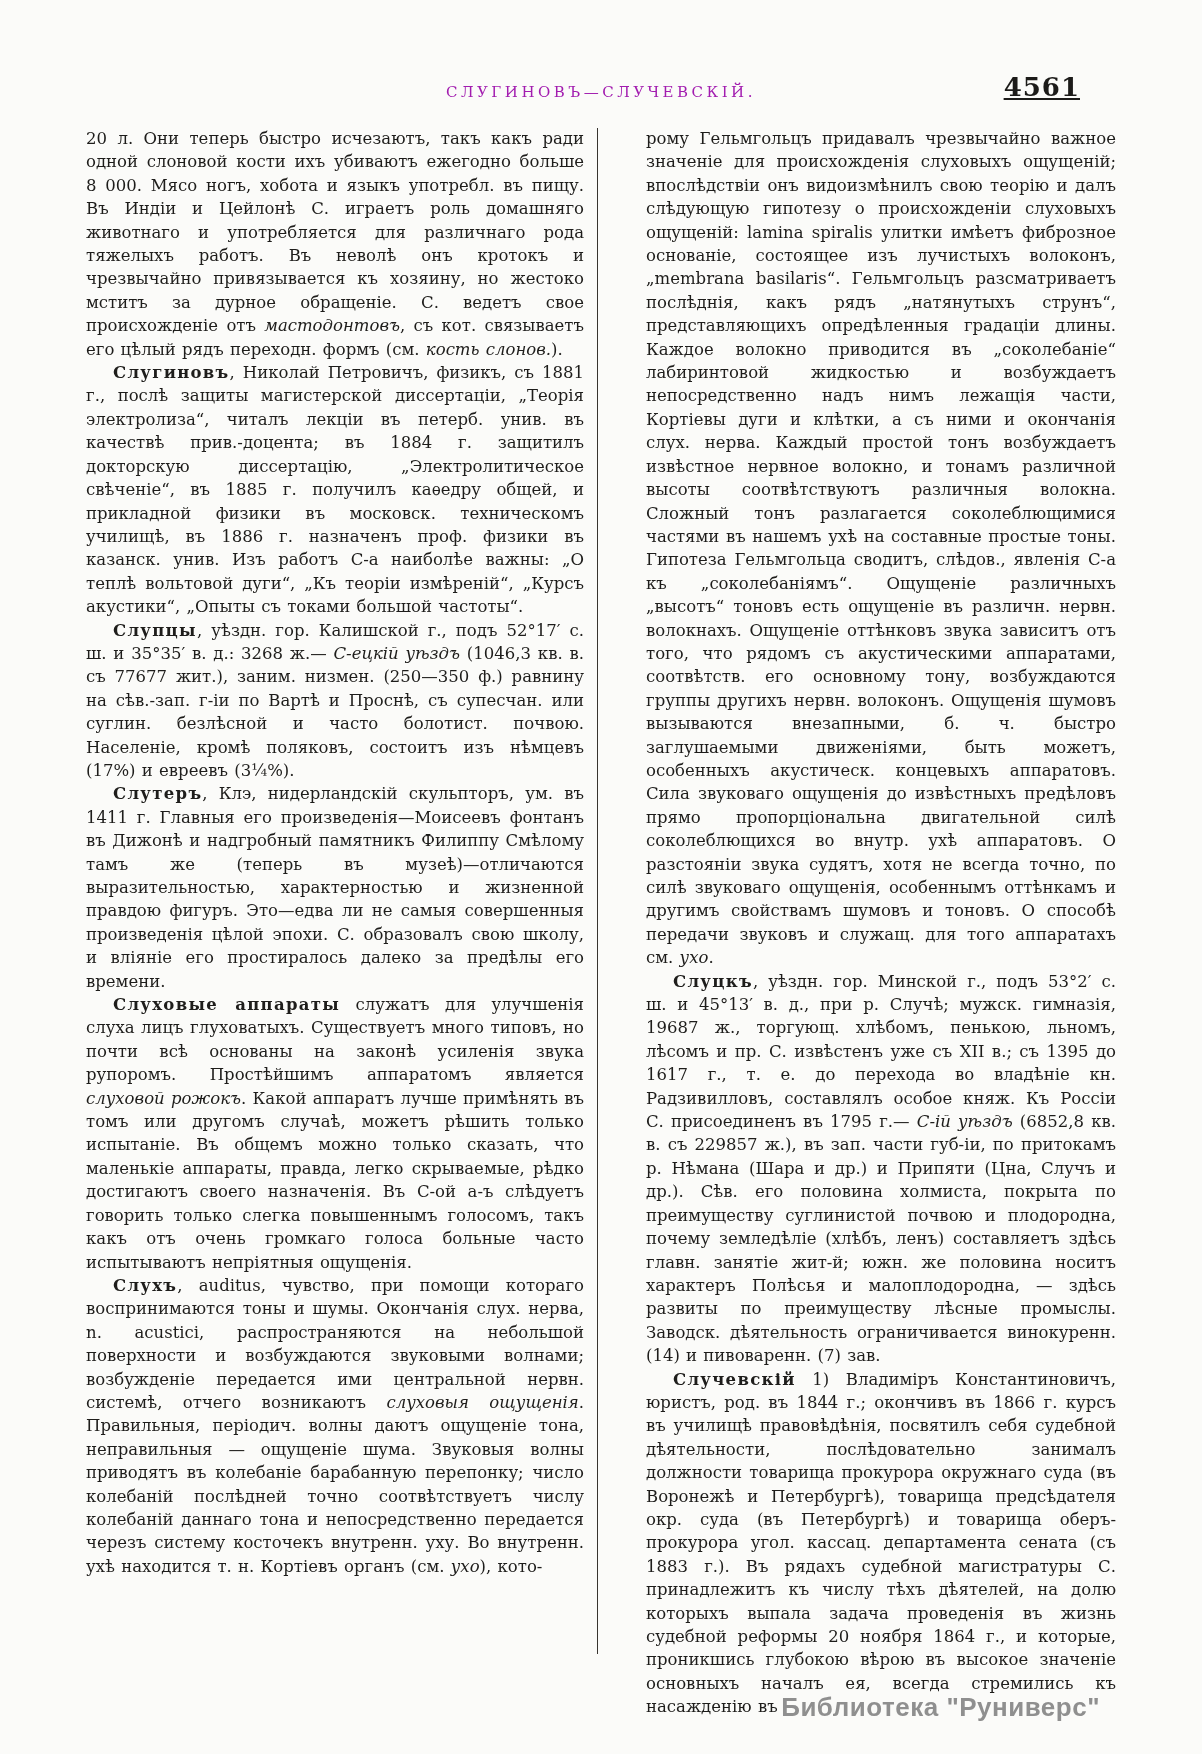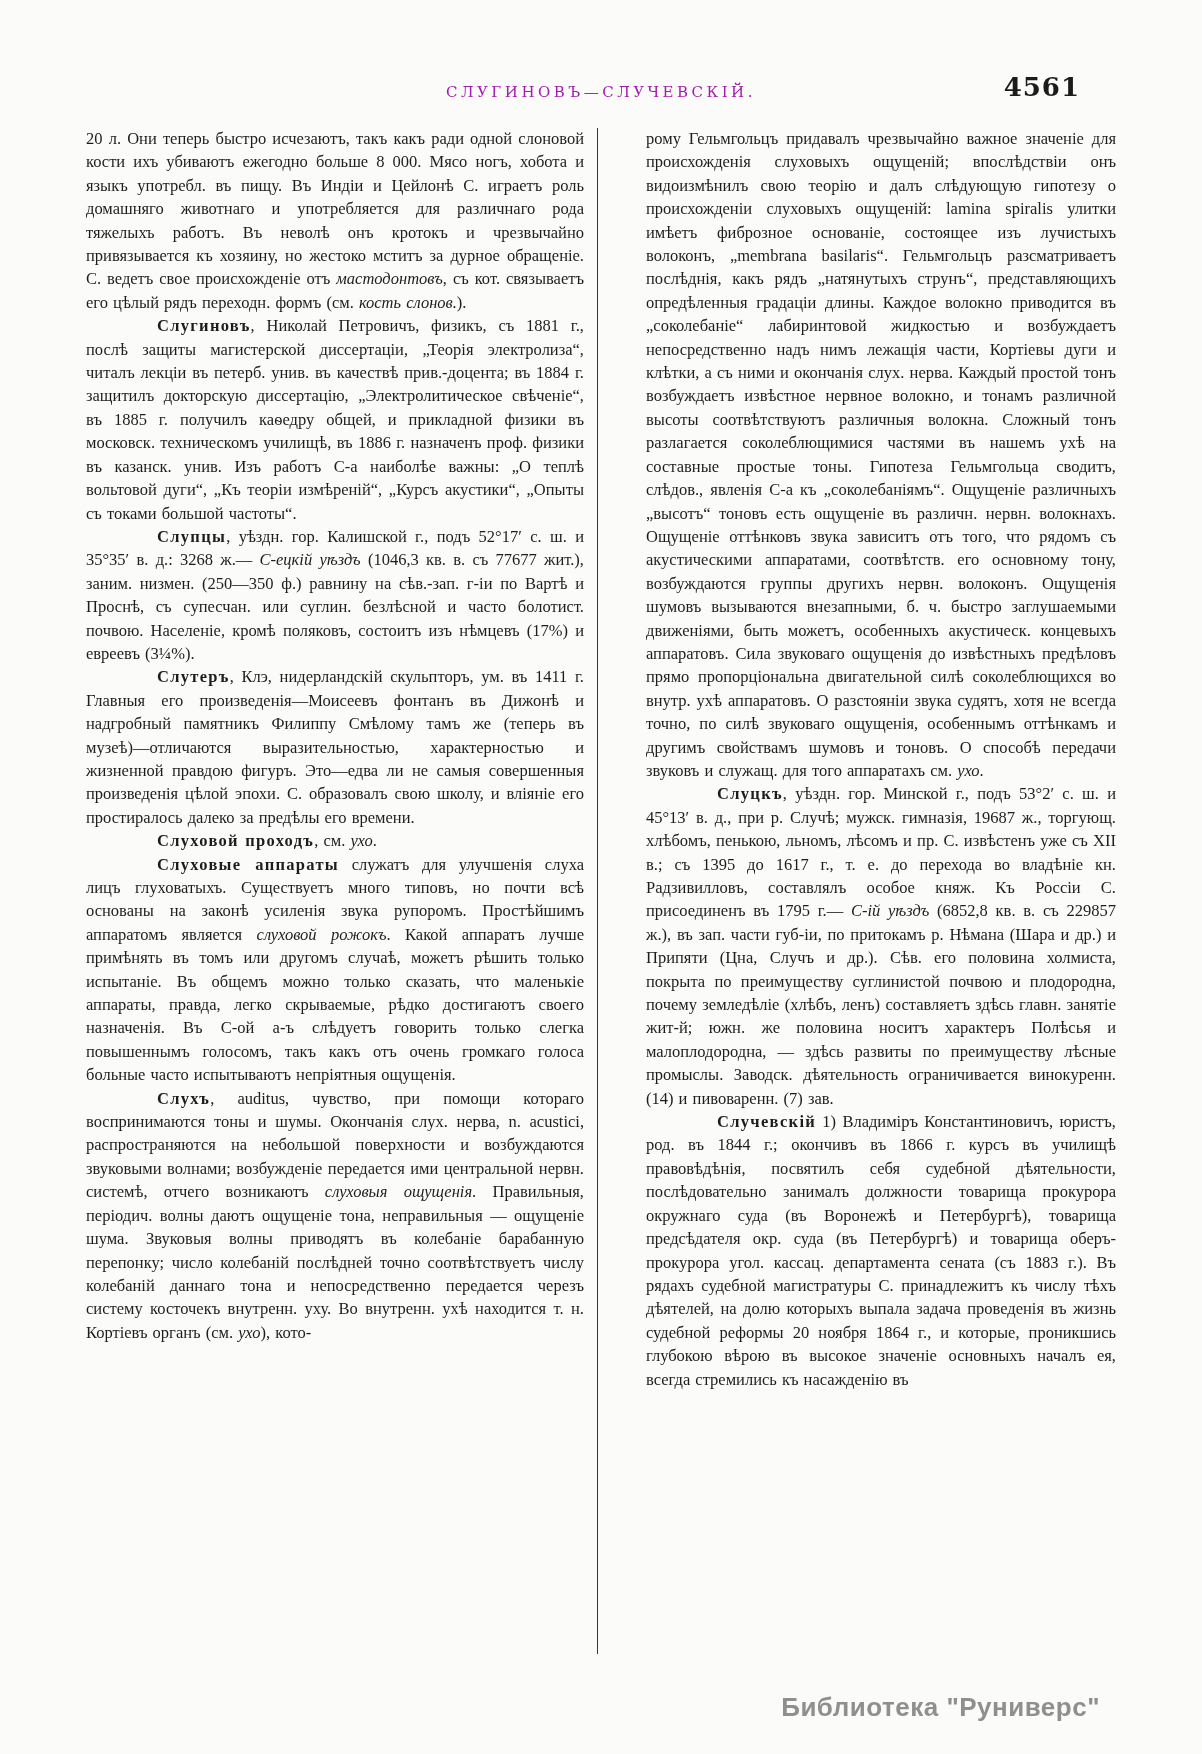--- a/index.html
+++ b/index.html
@@ -31,46 +31,45 @@
   .page-number {
     position: absolute;
     top: 72px;
     left: 960px;
     width: 120px;
     text-align: right;
     font-size: 26px;
     font-weight: bold;
     letter-spacing: 1px;
     color: #1c1b19;
+    text-decoration: underline;
   }
   .column-divider {
     position: absolute;
     left: 597px;
     top: 128px;
     width: 1px;
     height: 1526px;
     background: #38342f;
   }
   .col {
     position: absolute;
     top: 127px;
     text-align: justify;
     font-size: 16.5px;
     line-height: 23.4px;
     word-spacing: 1px;
-    font-family: Liberation Serif, serif;
   }
   .col-left  { left: 86px;  width: 498px; }
   .col-right { left: 646px; width: 470px; }
   p.para { margin: 0; padding: 0; }
   p.para.indent { text-indent: 27px; }
   .headword {
     font-weight: bold;
     letter-spacing: 1.3px;
-    margin-left: 44px;
   }
   .ital { font-style: italic; }
   .watermark {
     position: absolute;
     top: 1692px;
     left: 0;
     width: 1100px;
     text-align: right;
     font-family: "Liberation Sans", sans-serif;
     font-size: 26px;
@@ -84,21 +83,20 @@
 
 <div class="page">
   <div class="running-head">СЛУГИНОВЪ—СЛУЧЕВСКІЙ.</div>
   <div class="page-number">4561</div>
   <div class="column-divider"></div>
   <div class="col col-left">
       <p class="para"><span>20 л. Они теперь быстро исчезаютъ, такъ какъ ради одной слоновой кости ихъ убиваютъ ежегодно больше 8 000. Мясо ногъ, хобота и языкъ употребл. въ пищу. Въ Индіи и Цейлонѣ С. играетъ роль домашняго животнаго и употребляется для различнаго рода тяжелыхъ работъ. Въ неволѣ онъ кротокъ и чрезвычайно привязывается къ хозяину, но жестоко мститъ за дурное обращеніе. С. ведетъ свое происхожденіе отъ </span><span class="ital">мастодонтовъ</span><span>, съ кот. связываетъ его цѣлый рядъ переходн. формъ (см. </span><span class="ital">кость слонов.</span><span>).</span></p>
       <p class="para indent"><span class="headword">Слугиновъ</span><span>, Николай Петровичъ, физикъ, съ 1881 г., послѣ защиты магистерской диссертаціи, „Теорія электролиза“, читалъ лекціи въ петерб. унив. въ качествѣ прив.-доцента; въ 1884 г. защитилъ докторскую диссертацію, „Электролитическое свѣченіе“, въ 1885 г. получилъ каѳедру общей, и прикладной физики въ московск. техническомъ училищѣ, въ 1886 г. назначенъ проф. физики въ казанск. унив. Изъ работъ С-а наиболѣе важны: „О теплѣ вольтовой дуги“, „Къ теоріи измѣреній“, „Курсъ акустики“, „Опыты съ токами большой частоты“.</span></p>
       <p class="para indent"><span class="headword">Слупцы</span><span>, уѣздн. гор. Калишской г., подъ 52°17′ с. ш. и 35°35′ в. д.: 3268 ж.— </span><span class="ital">С-ецкій уѣздъ</span><span> (1046,3 кв. в. съ 77677 жит.), заним. низмен. (250—350 ф.) равнину на сѣв.-зап. г-іи по Вартѣ и Проснѣ, съ супесчан. или суглин. безлѣсной и часто болотист. почвою. Населеніе, кромѣ поляковъ, состоитъ изъ нѣмцевъ (17%) и евреевъ (3¼%).</span></p>
       <p class="para indent"><span class="headword">Слутеръ</span><span>, Клэ, нидерландскій скульпторъ, ум. въ 1411 г. Главныя его произведенія—Моисеевъ фонтанъ въ Дижонѣ и надгробный памятникъ Филиппу Смѣлому тамъ же (теперь въ музеѣ)—отличаются выразительностью, характерностью и жизненной правдою фигуръ. Это—едва ли не самыя совершенныя произведенія цѣлой эпохи. С. образовалъ свою школу, и вліяніе его простиралось далеко за предѣлы его времени.</span></p>
-      <p class="para indent"><span class="headword">Слуховой проходъ</span><span>, см. </span><span class="ital">ухо</span><span>.</span></p>
       <p class="para indent"><span class="headword">Слуховые аппараты</span><span> служатъ для улучшенія слуха лицъ глуховатыхъ. Существуетъ много типовъ, но почти всѣ основаны на законѣ усиленія звука рупоромъ. Простѣйшимъ аппаратомъ является </span><span class="ital">слуховой рожокъ</span><span>. Какой аппаратъ лучше примѣнять въ томъ или другомъ случаѣ, можетъ рѣшить только испытаніе. Въ общемъ можно только сказать, что маленькіе аппараты, правда, легко скрываемые, рѣдко достигаютъ своего назначенія. Въ С-ой а-ъ слѣдуетъ говорить только слегка повышеннымъ голосомъ, такъ какъ отъ очень громкаго голоса больные часто испытываютъ непріятныя ощущенія.</span></p>
       <p class="para indent"><span class="headword">Слухъ</span><span>, auditus, чувство, при помощи котораго воспринимаются тоны и шумы. Окончанія слух. нерва, n. acustici, распространяются на небольшой поверхности и возбуждаются звуковыми волнами; возбужденіе передается ими центральной нервн. системѣ, отчего возникаютъ </span><span class="ital">слуховыя ощущенія</span><span>. Правильныя, періодич. волны даютъ ощущеніе тона, неправильныя — ощущеніе шума. Звуковыя волны приводятъ въ колебаніе барабанную перепонку; число колебаній послѣдней точно соотвѣтствуетъ числу колебаній даннаго тона и непосредственно передается черезъ систему косточекъ внутренн. уху. Во внутренн. ухѣ находится т. н. Кортіевъ органъ (см. </span><span class="ital">ухо</span><span>), кото-</span></p>
     </div>
   <div class="col col-right">
       <p class="para"><span>рому Гельмгольцъ придавалъ чрезвычайно важное значеніе для происхожденія слуховыхъ ощущеній; впослѣдствіи онъ видоизмѣнилъ свою теорію и далъ слѣдующую гипотезу о происхожденіи слуховыхъ ощущеній: lamina spiralis улитки имѣетъ фиброзное основаніе, состоящее изъ лучистыхъ волоконъ, „membrana basilaris“. Гельмгольцъ разсматриваетъ послѣднія, какъ рядъ „натянутыхъ струнъ“, представляющихъ опредѣленныя градаціи длины. Каждое волокно приводится въ „соколебаніе“ лабиринтовой жидкостью и возбуждаетъ непосредственно надъ нимъ лежащія части, Кортіевы дуги и клѣтки, а съ ними и окончанія слух. нерва. Каждый простой тонъ возбуждаетъ извѣстное нервное волокно, и тонамъ различной высоты соотвѣтствуютъ различныя волокна. Сложный тонъ разлагается соколеблющимися частями въ нашемъ ухѣ на составные простые тоны. Гипотеза Гельмгольца сводитъ, слѣдов., явленія С-а къ „соколебаніямъ“. Ощущеніе различныхъ „высотъ“ тоновъ есть ощущеніе въ различн. нервн. волокнахъ. Ощущеніе оттѣнковъ звука зависитъ отъ того, что рядомъ съ акустическими аппаратами, соотвѣтств. его основному тону, возбуждаются группы другихъ нервн. волоконъ. Ощущенія шумовъ вызываются внезапными, б. ч. быстро заглушаемыми движеніями, быть можетъ, особенныхъ акустическ. концевыхъ аппаратовъ. Сила звуковаго ощущенія до извѣстныхъ предѣловъ прямо пропорціональна двигательной силѣ соколеблющихся во внутр. ухѣ аппаратовъ. О разстояніи звука судятъ, хотя не всегда точно, по силѣ звуковаго ощущенія, особеннымъ оттѣнкамъ и другимъ свойствамъ шумовъ и тоновъ. О способѣ передачи звуковъ и служащ. для того аппаратахъ см. </span><span class="ital">ухо</span><span>.</span></p>
       <p class="para indent"><span class="headword">Слуцкъ</span><span>, уѣздн. гор. Минской г., подъ 53°2′ с. ш. и 45°13′ в. д., при р. Случѣ; мужск. гимназія, 19687 ж., торгующ. хлѣбомъ, пенькою, льномъ, лѣсомъ и пр. С. извѣстенъ уже съ XII в.; съ 1395 до 1617 г., т. е. до перехода во владѣніе кн. Радзивилловъ, составлялъ особое княж. Къ Россіи С. присоединенъ въ 1795 г.— </span><span class="ital">С-ій уѣздъ</span><span> (6852,8 кв. в. съ 229857 ж.), въ зап. части губ-іи, по притокамъ р. Нѣмана (Шара и др.) и Припяти (Цна, Случъ и др.). Сѣв. его половина холмиста, покрыта по преимуществу суглинистой почвою и плодородна, почему земледѣліе (хлѣбъ, ленъ) составляетъ здѣсь главн. занятіе жит-й; южн. же половина носитъ характеръ Полѣсья и малоплодородна, — здѣсь развиты по преимуществу лѣсные промыслы. Заводск. дѣятельность ограничивается винокуренн. (14) и пивоваренн. (7) зав.</span></p>
       <p class="para indent"><span class="headword">Случевскій</span><span> 1) Владиміръ Константиновичъ, юристъ, род. въ 1844 г.; окончивъ въ 1866 г. курсъ въ училищѣ правовѣдѣнія, посвятилъ себя судебной дѣятельности, послѣдовательно занималъ должности товарища прокурора окружнаго суда (въ Воронежѣ и Петербургѣ), товарища предсѣдателя окр. суда (въ Петербургѣ) и товарища оберъ-прокурора угол. кассац. департамента сената (съ 1883 г.). Въ рядахъ судебной магистратуры С. принадлежитъ къ числу тѣхъ дѣятелей, на долю которыхъ выпала задача проведенія въ жизнь судебной реформы 20 ноября 1864 г., и которые, проникшись глубокою вѣрою въ высокое значеніе основныхъ началъ ея, всегда стремились къ насажденію въ</span></p>
     </div>
   <div class="watermark">Библиотека "Руниверс"</div>
 </div>

